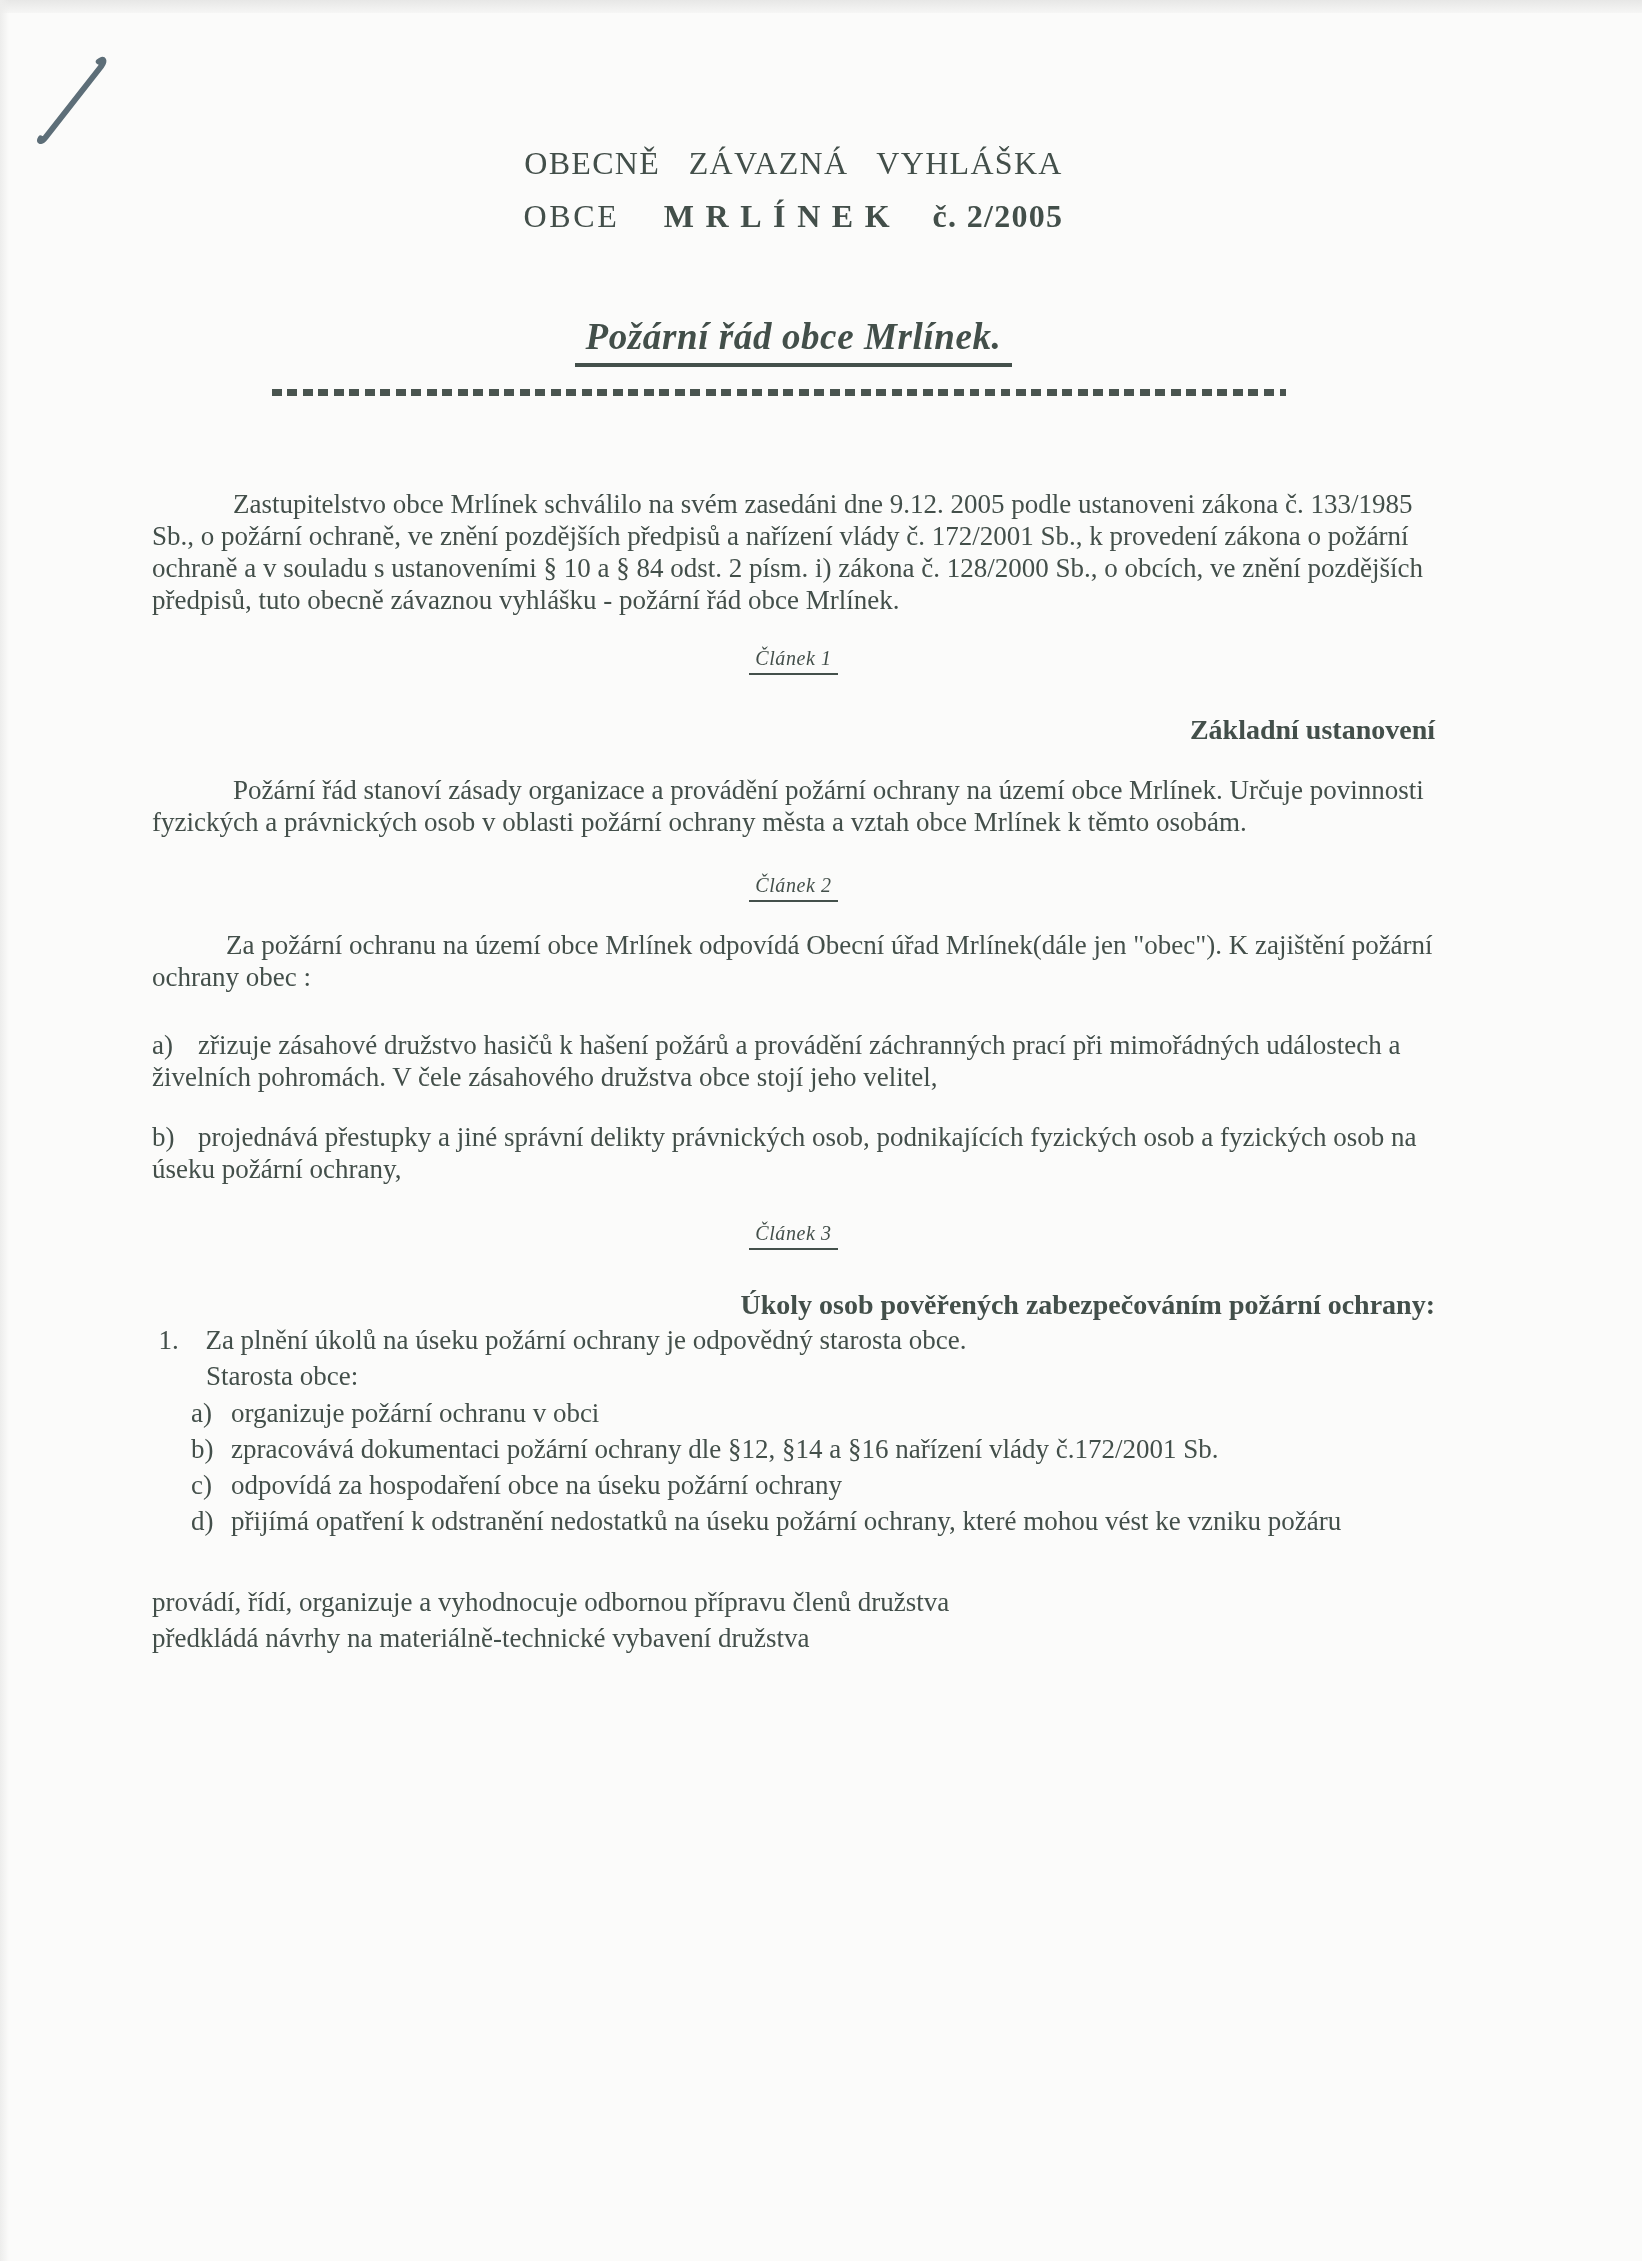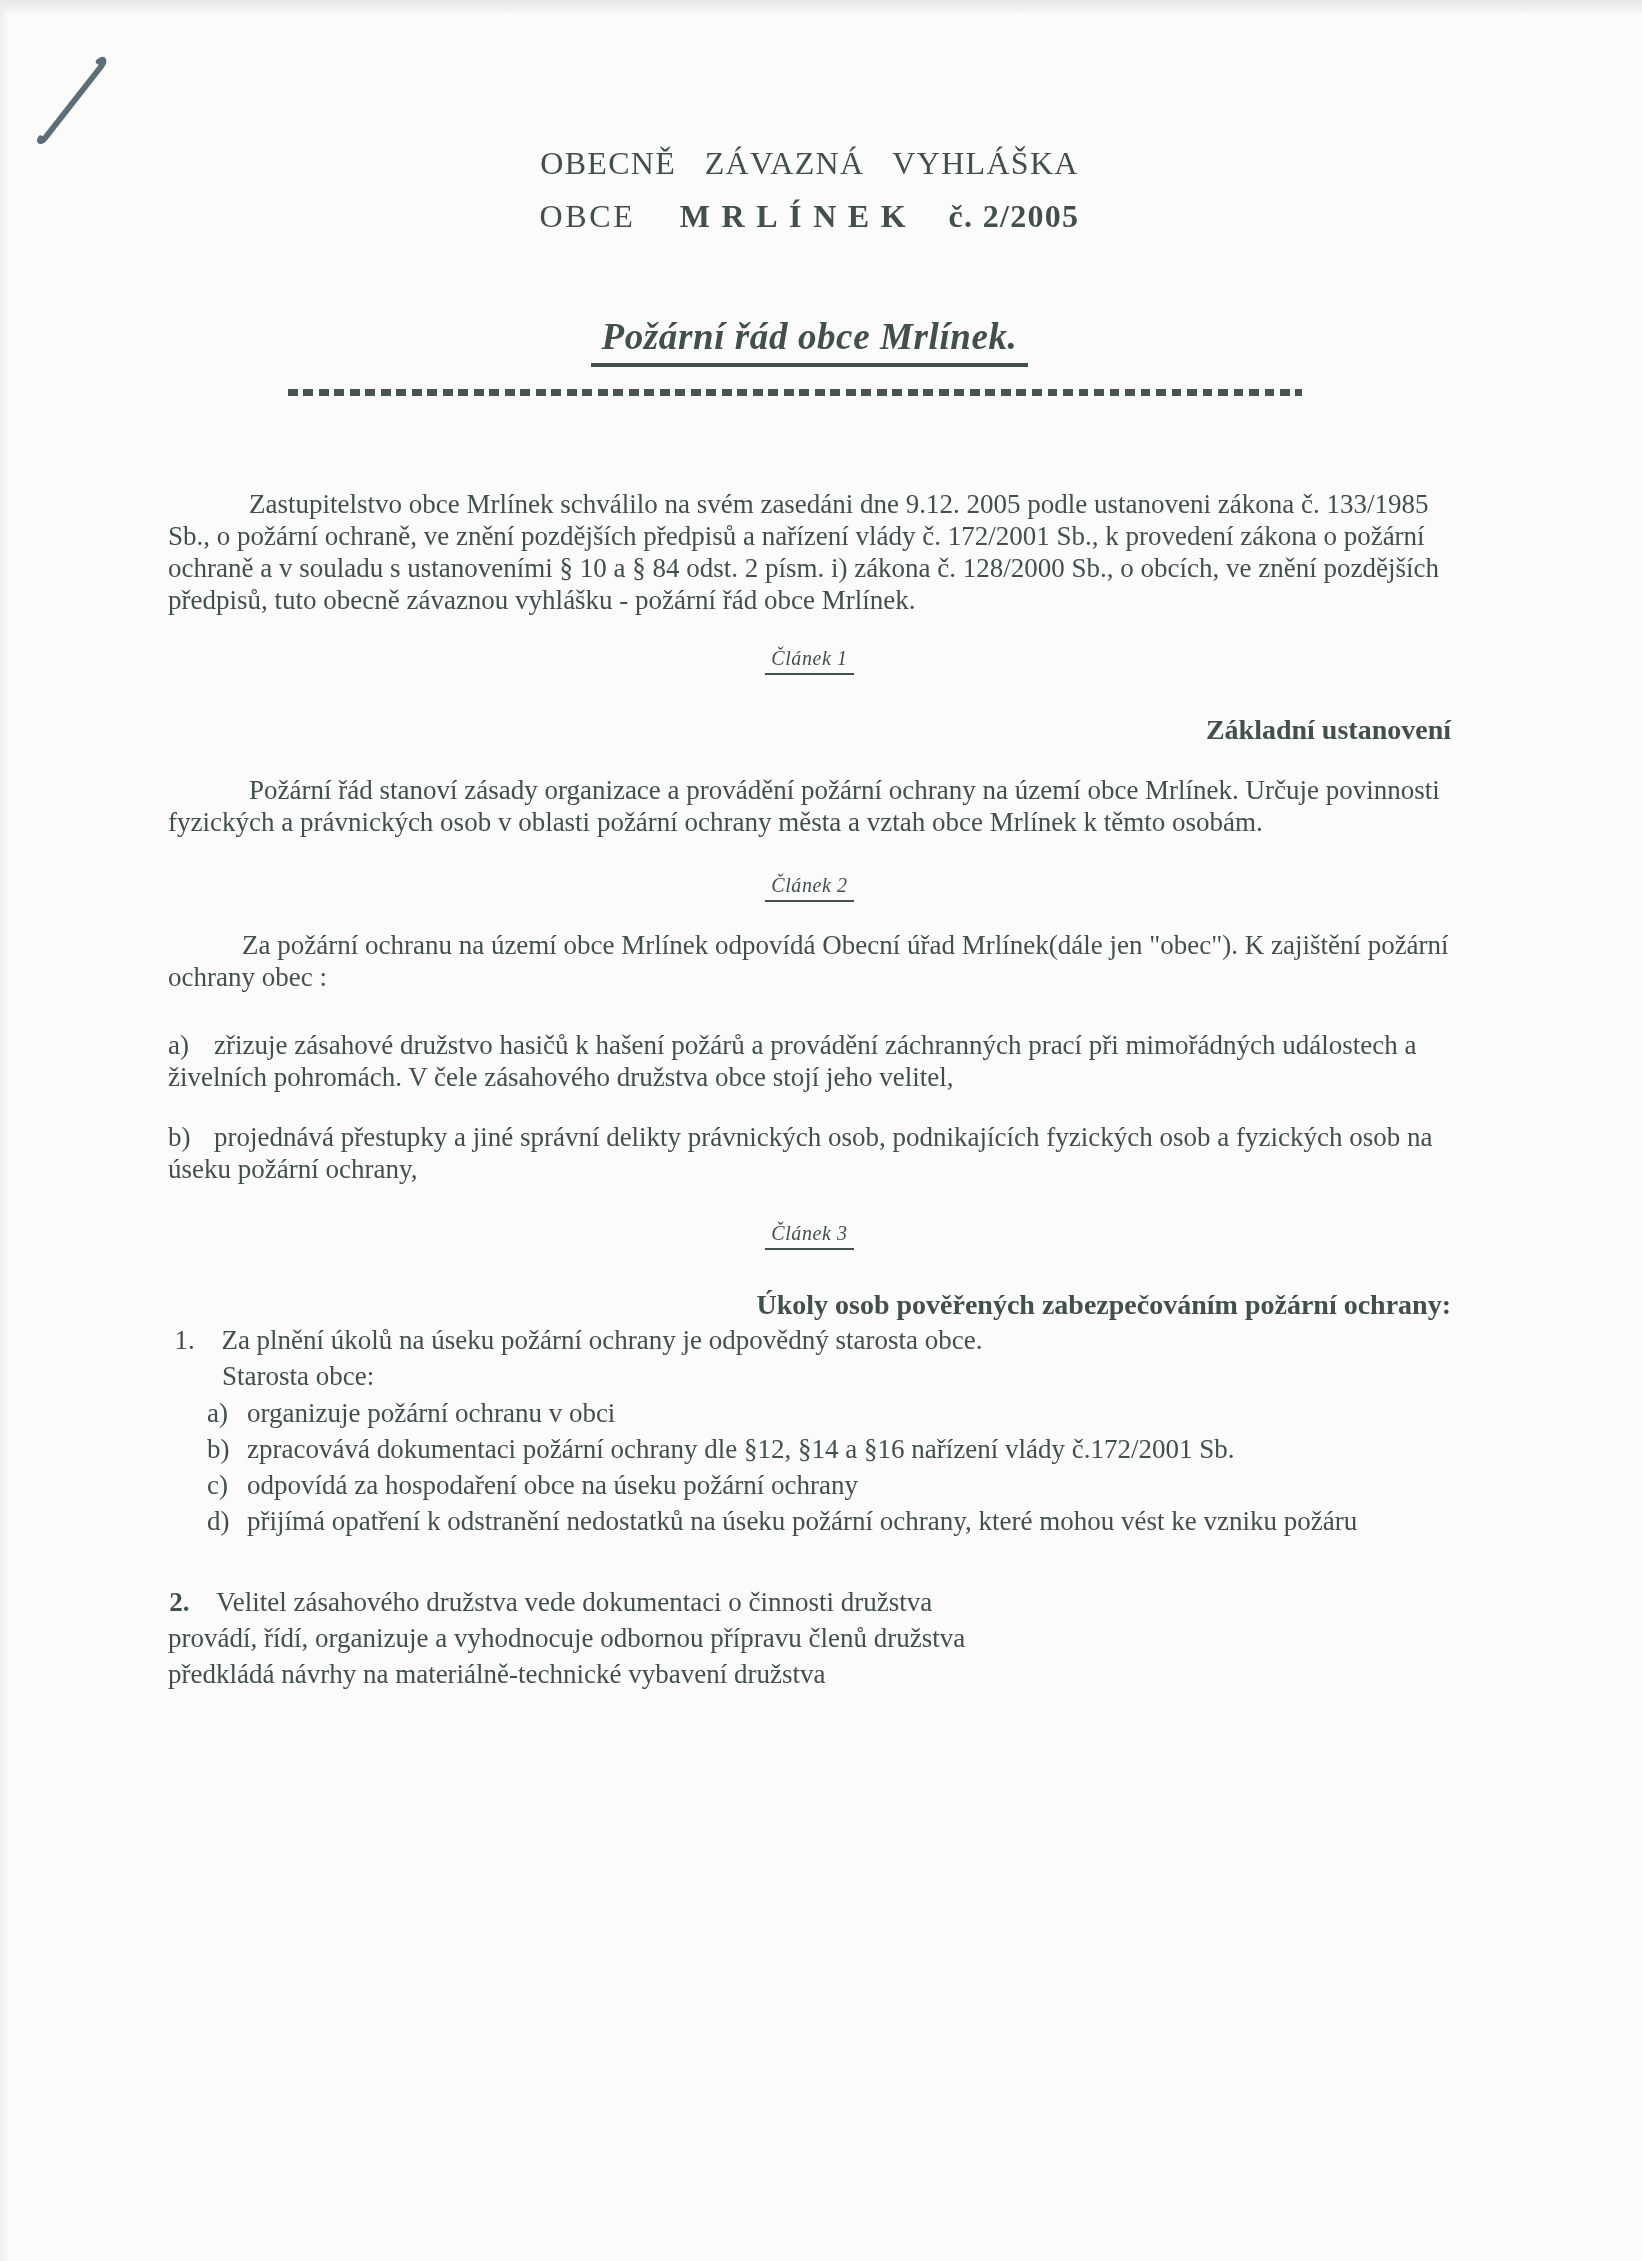--- a/index.html
+++ b/index.html
@@ -9,21 +9,21 @@
     background:#fbfbfa;
     font-family:"Liberation Serif","DejaVu Serif",serif;
     color:#434f4a;
     overflow:hidden;
   }
   .scan-top{position:absolute;top:0;left:0;right:0;height:13px;
     background:linear-gradient(#e7e7e6,#f6f6f5);}
   .scan-left{position:absolute;top:0;left:0;bottom:0;width:9px;
     background:linear-gradient(90deg,#ededec,rgba(251,251,250,0));}
   .pen-mark{position:absolute;left:24.5px;top:43px;}
-  .content{position:absolute;left:168px;top:0;width:1283px;}
+  .content{position:absolute;left:152px;top:0;width:1283px;}
 
   .doc-title{margin-top:137px;text-align:center;font-size:32px;line-height:53px;
     letter-spacing:1.3px;}
   .t1{word-spacing:19.3px;}
   .t2-prefix{margin-right:35px;letter-spacing:2.6px;}
   .t2-name{font-weight:bold;letter-spacing:11.6px;margin-right:22px;}
   .t2-num{font-weight:bold;letter-spacing:1.3px;}
 
   .subject-wrap{margin-top:72px;text-align:center;}
   .subject{display:inline-block;font-size:37px;font-weight:bold;font-style:italic;
@@ -135,20 +135,19 @@
             <span>odpovídá za hospodaření obce na úseku požární ochrany</span>
           </div>
         <div class="sub-item">
             <span>d)</span>
             <span>přijímá opatření k odstranění nedostatků na úseku požární ochrany, které mohou vést ke vzniku požáru</span>
           </div>
       </div>
     </div>
 
     <div class="a3 item2">
-      <div><span class="num bold">2.</span><span>Velitel zásahového družstva vede dokumentaci o činnosti družstva</span></div>
       <div>provádí, řídí, organizuje a vyhodnocuje odbornou přípravu členů družstva</div>
       <div>předkládá návrhy na materiálně-technické vybavení družstva</div>
     </div>
 
   </div>
 </div>
 
 
 </body></html>

